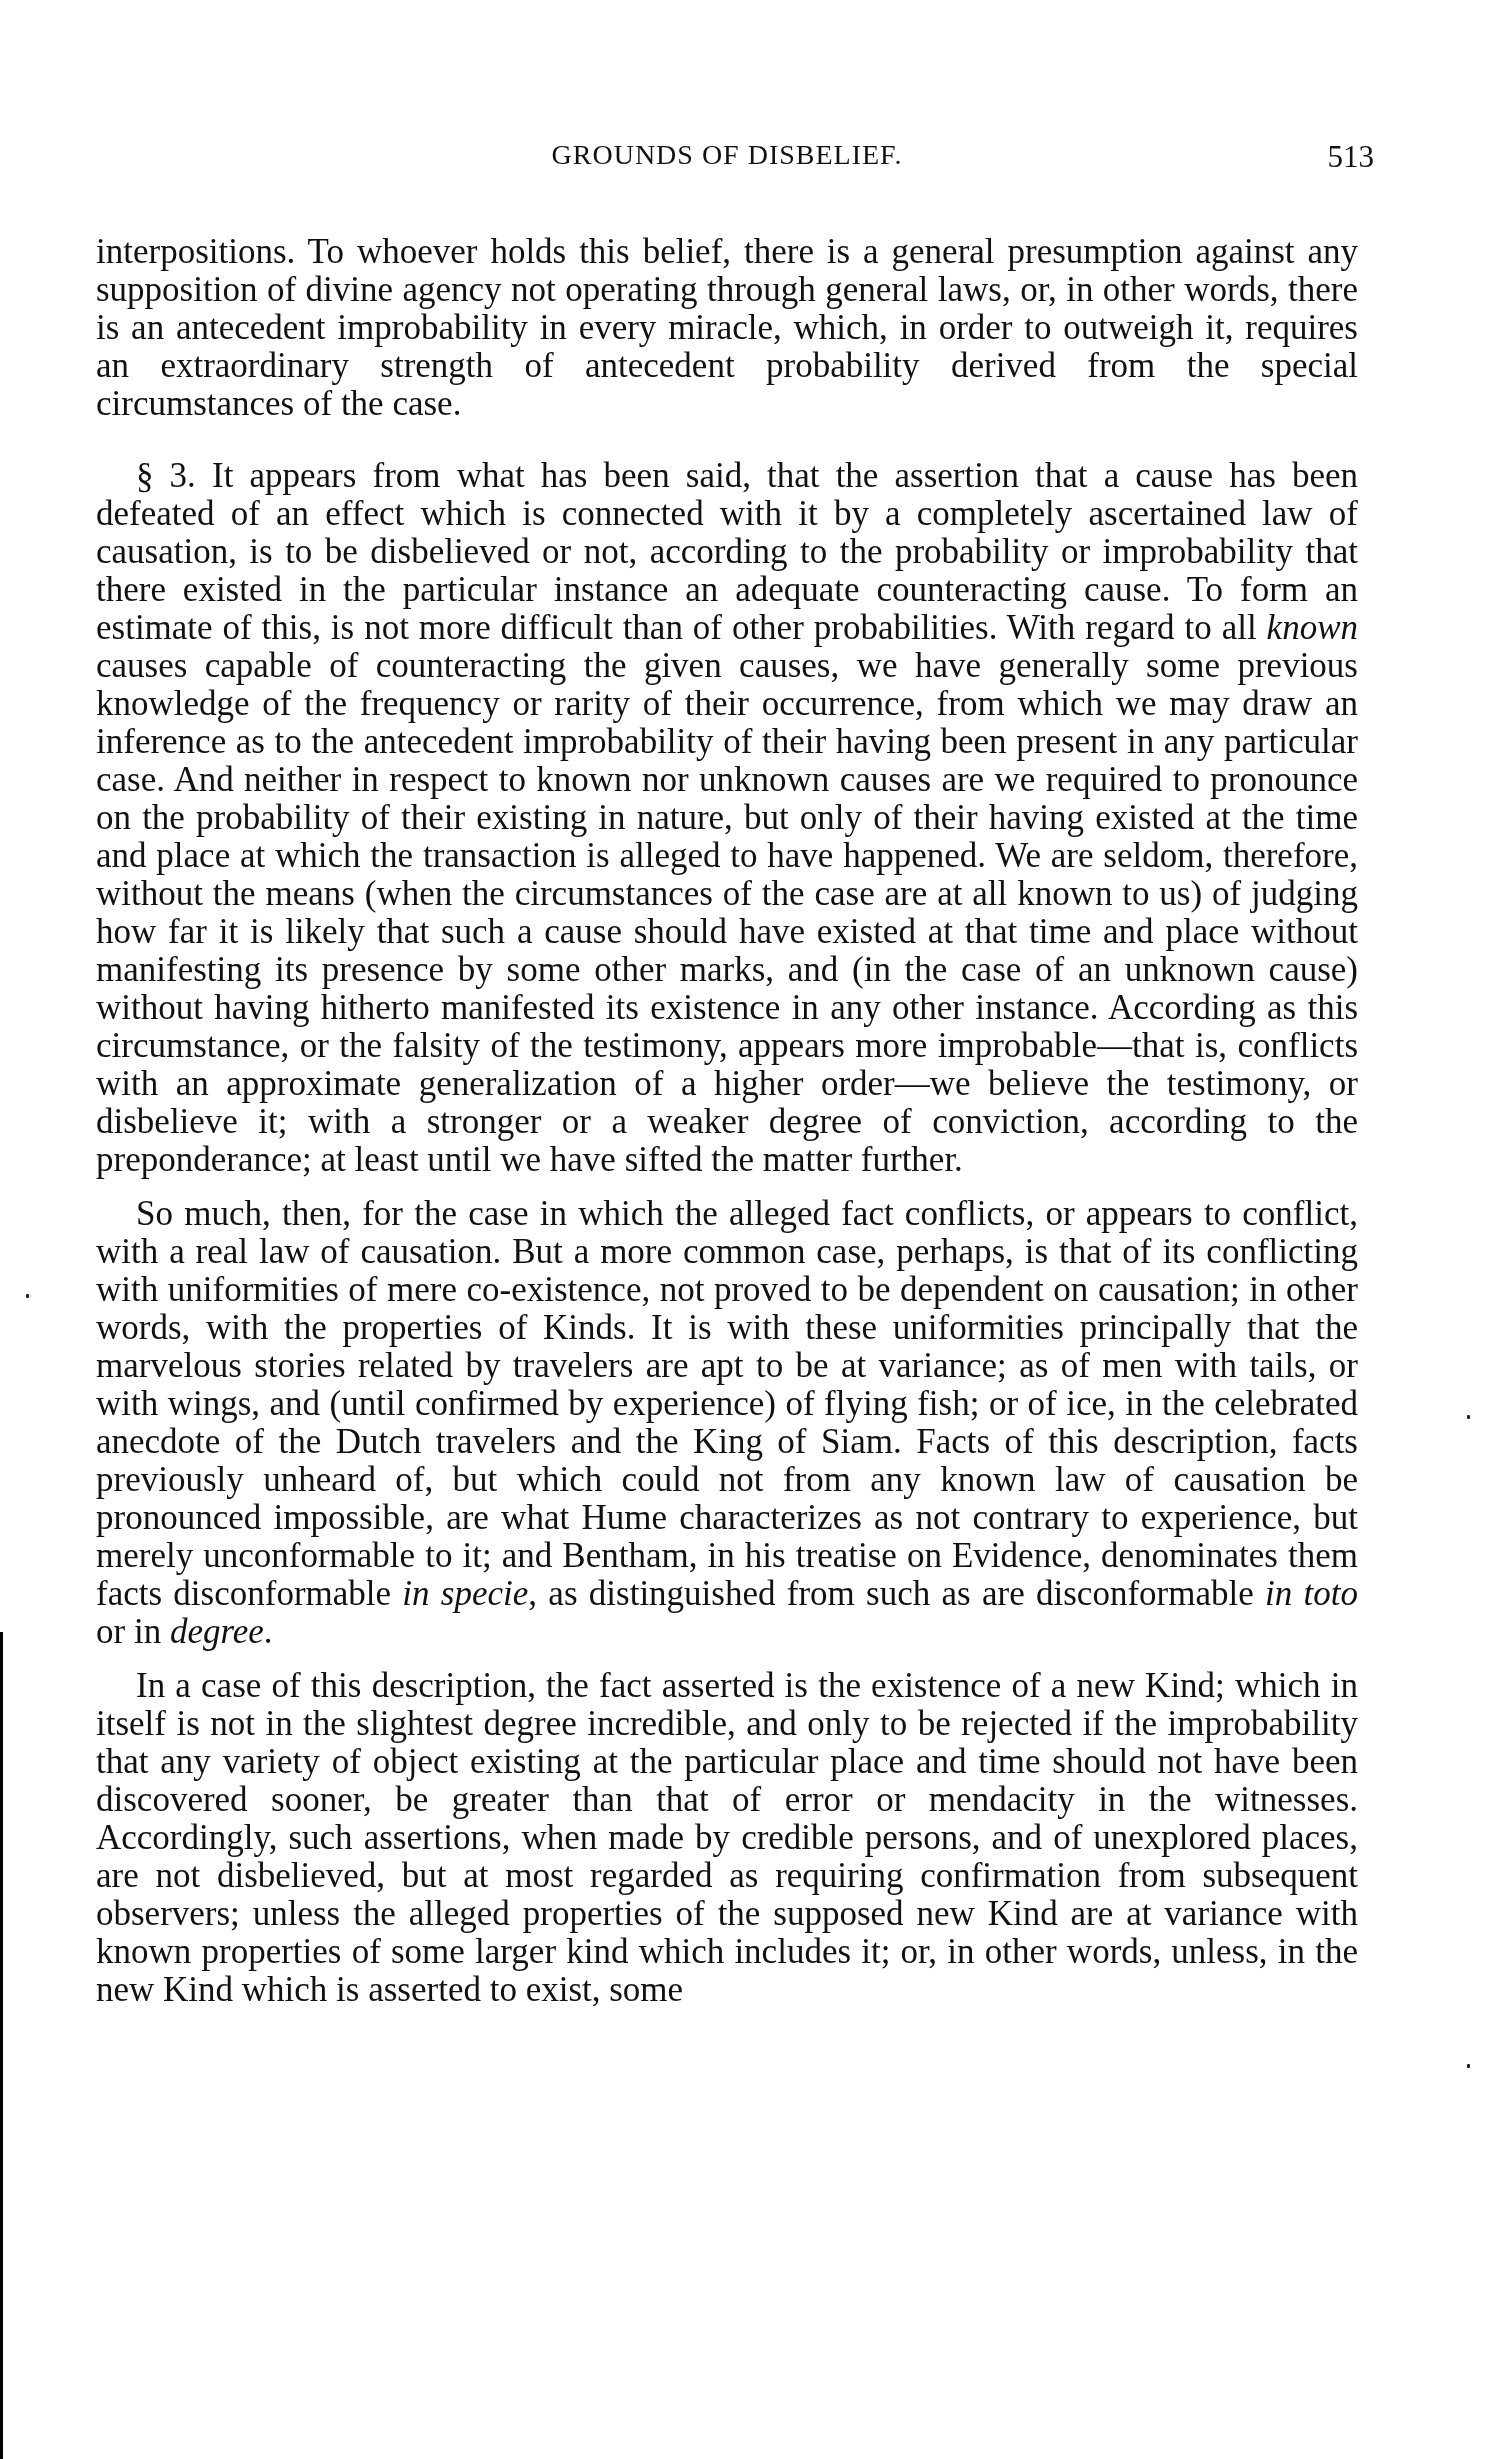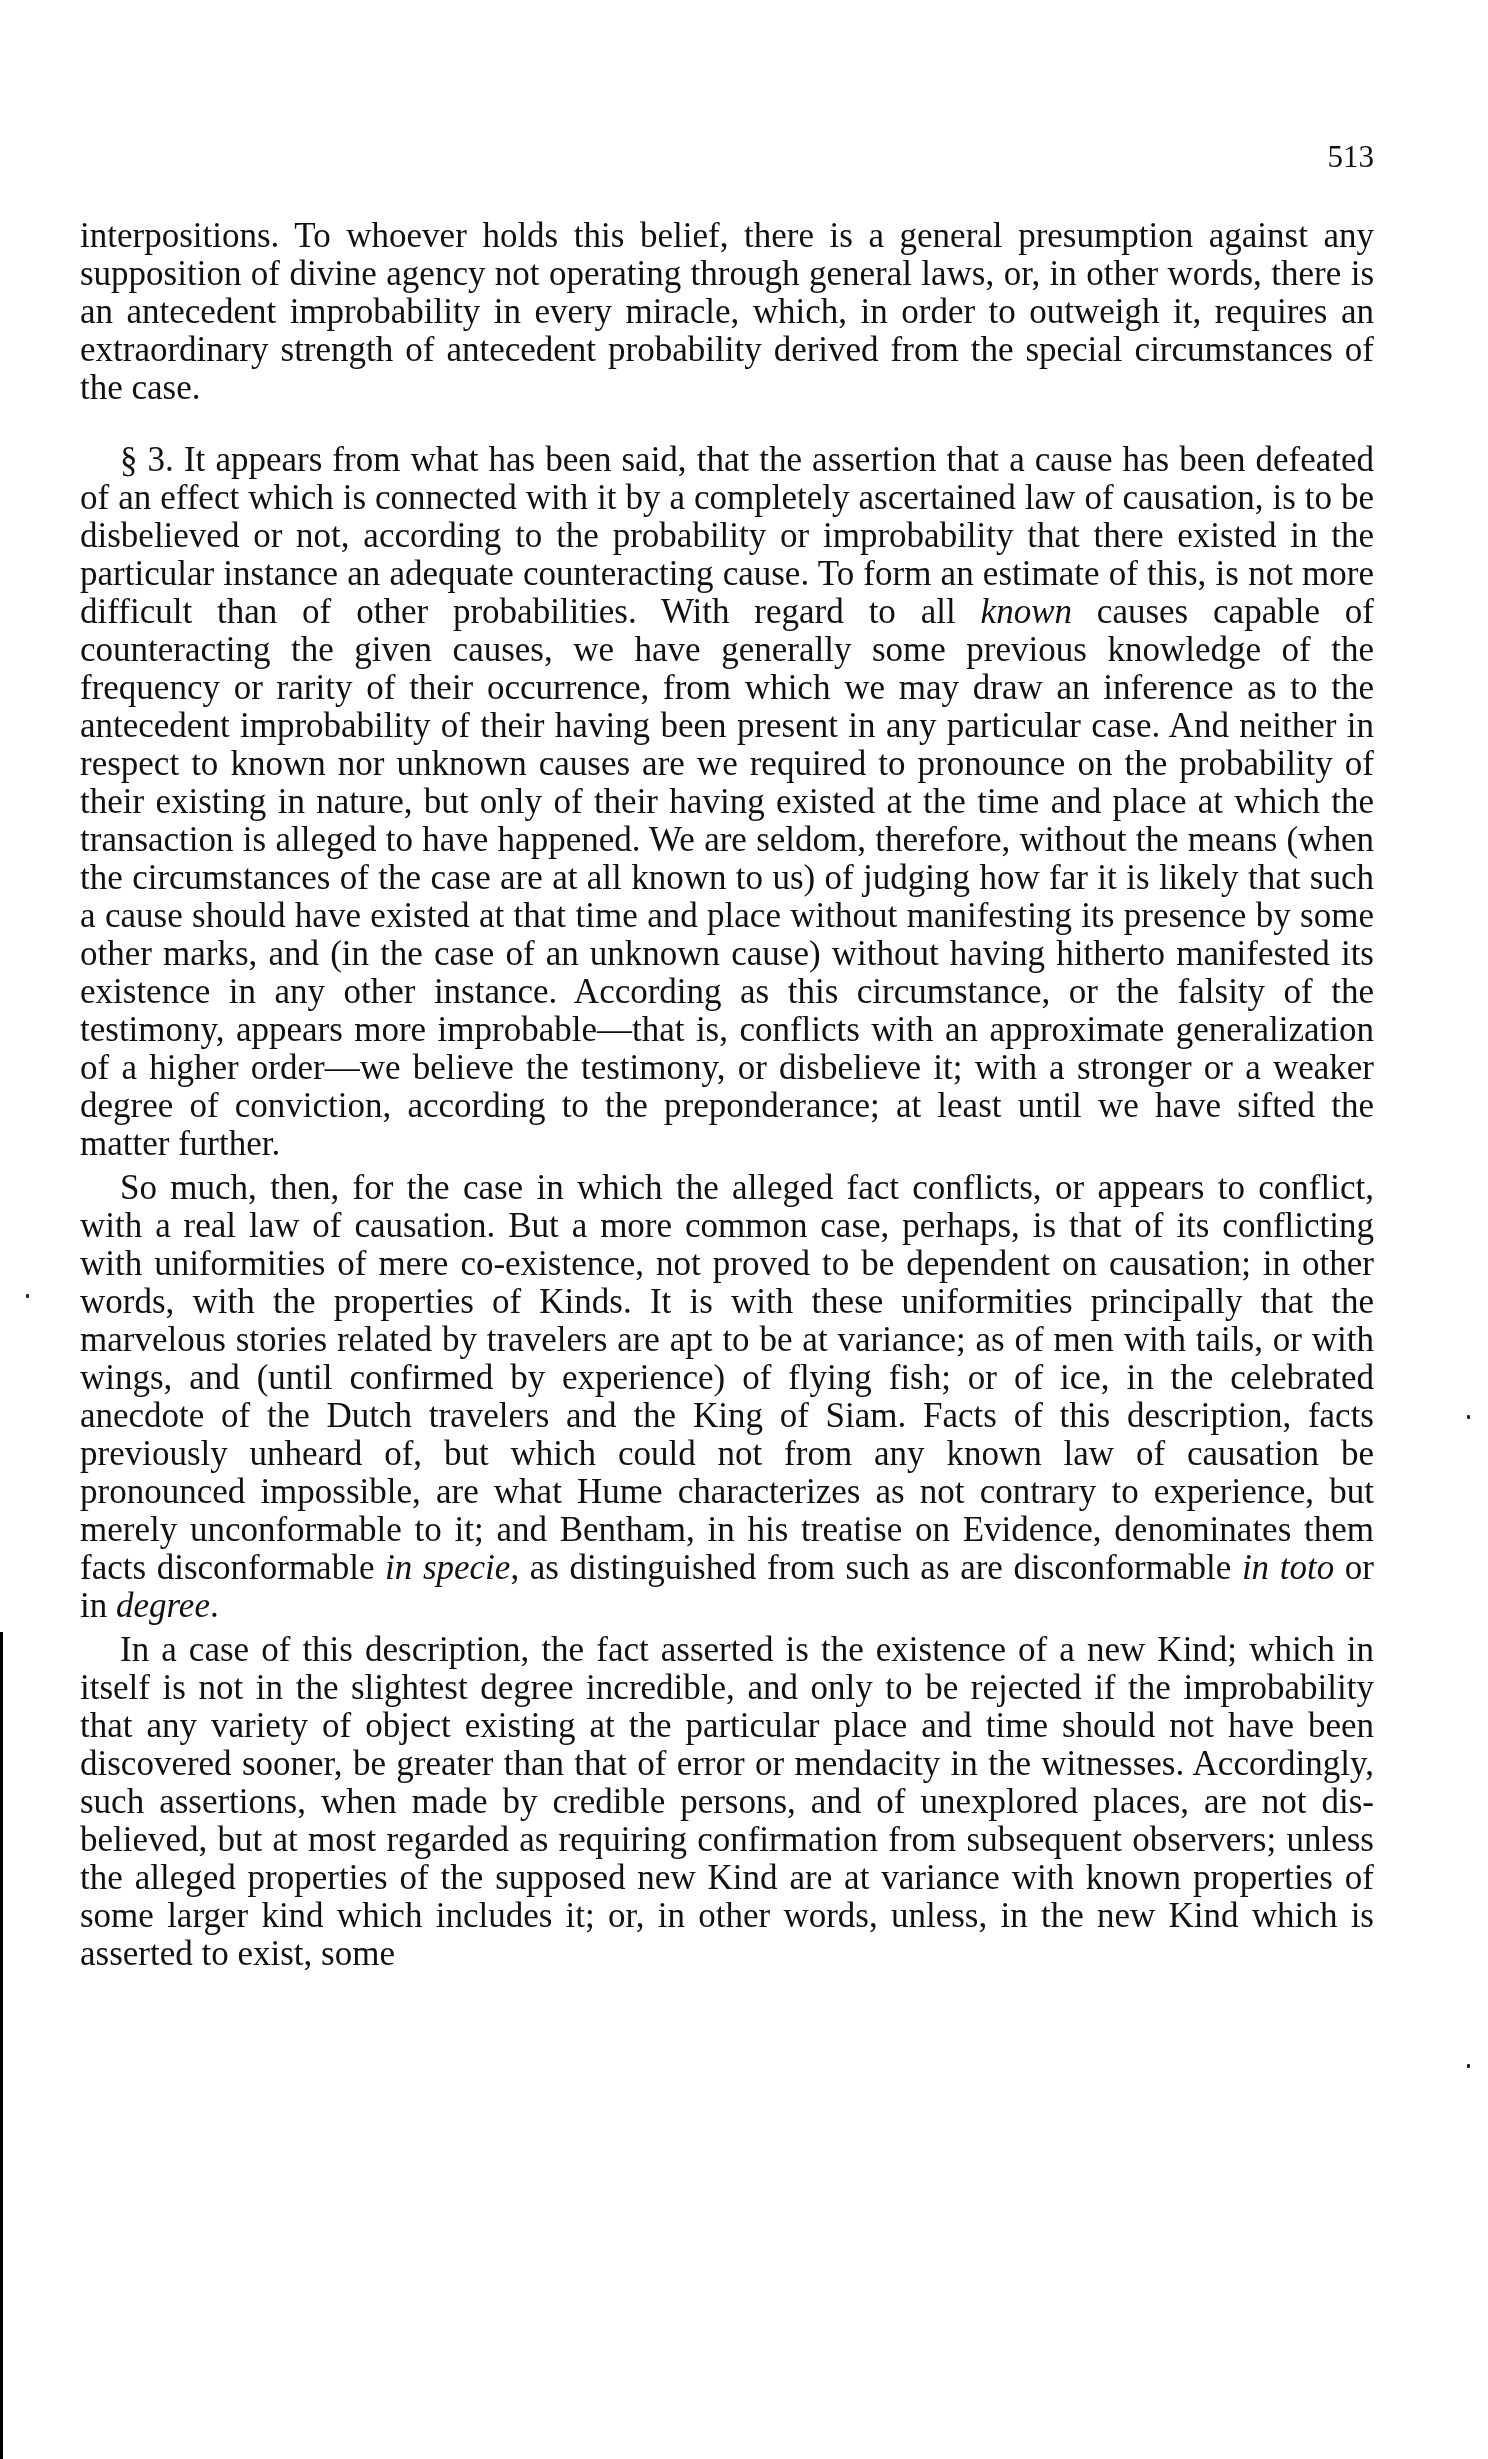--- a/index.html
+++ b/index.html
@@ -48,21 +48,21 @@
     .body-text {
       position: absolute;
       top: 217px;
       left: 80px;
       width: 1294px;
       font-size: 35px;
       line-height: 38px;
       text-align: justify;
     }
     .body-text p {
-      margin: 0;
+      margin: 16px;
       text-indent: 40px;
       hyphens: manual;
       font-family: Liberation Serif, serif;
     }
     .body-text p.no-indent {
       text-indent: 0;
     }
     .body-text p.section-start {
       margin-top: 30px;
     }
@@ -90,20 +90,21 @@
       background: #222;
       border-radius: 1px;
     }
   </style>
 </head>
 <body>
 
 <div class="page">
 
   <div class="running-head">
+    <div class="running-title">GROUNDS OF DISBELIEF.</div>
     <div class="page-number">513</div>
   </div>
 
   <div class="body-text">
     <p class="no-indent"><span>interpositions. To whoever holds this belief, there is a general presump­tion against any supposition of divine agency not operating through gen­eral laws, or, in other words, there is an antecedent improbability in every miracle, which, in order to outweigh it, requires an extraordinary strength of antecedent probability derived from the special circumstances of the case.</span></p>
     <p class="section-start"><span>§ 3. It appears from what has been said, that the assertion that a cause has been defeated of an effect which is connected with it by a completely ascertained law of causation, is to be disbelieved or not, according to the probability or improbability that there existed in the particular instance an adequate counteracting cause. To form an estimate of this, is not more difficult than of other probabilities. With regard to all </span><em>known</em><span> causes ca­pable of counteracting the given causes, we have generally some previous knowledge of the frequency or rarity of their occurrence, from which we may draw an inference as to the antecedent improbability of their having been present in any particular case. And neither in respect to known nor unknown causes are we required to pronounce on the probability of their existing in nature, but only of their having existed at the time and place at which the transaction is alleged to have happened. We are seldom, there­fore, without the means (when the circumstances of the case are at all known to us) of judging how far it is likely that such a cause should have existed at that time and place without manifesting its presence by some other marks, and (in the case of an unknown cause) without having hither­to manifested its existence in any other instance. According as this cir­cumstance, or the falsity of the testimony, appears more improbable—that is, conflicts with an approximate generalization of a higher order—we be­lieve the testimony, or disbelieve it; with a stronger or a weaker degree of conviction, according to the preponderance; at least until we have sifted the matter further.</span></p>
     <p><span>So much, then, for the case in which the alleged fact conflicts, or appears to conflict, with a real law of causation. But a more common case, per­haps, is that of its conflicting with uniformities of mere co-existence, not proved to be dependent on causation; in other words, with the properties of Kinds. It is with these uniformities principally that the marvelous stories related by travelers are apt to be at variance; as of men with tails, or with wings, and (until confirmed by experience) of flying fish; or of ice, in the celebrated anecdote of the Dutch travelers and the King of Siam. Facts of this description, facts previously unheard of, but which could not from any known law of causation be pronounced impossible, are what Hume characterizes as not contrary to experience, but merely unconforma­ble to it; and Bentham, in his treatise on Evidence, denominates them facts disconformable </span><em>in specie</em><span>, as distinguished from such as are disconformable </span><em>in toto</em><span> or in </span><em>degree</em><span>.</span></p>
     <p><span>In a case of this description, the fact asserted is the existence of a new Kind; which in itself is not in the slightest degree incredible, and only to be rejected if the improbability that any variety of object existing at the par­ticular place and time should not have been discovered sooner, be greater than that of error or mendacity in the witnesses. Accordingly, such asser­tions, when made by credible persons, and of unexplored places, are not dis­believed, but at most regarded as requiring confirmation from subsequent observers; unless the alleged properties of the supposed new Kind are at variance with known properties of some larger kind which includes it; or, in other words, unless, in the new Kind which is asserted to exist, some</span></p>
   </div>
 

